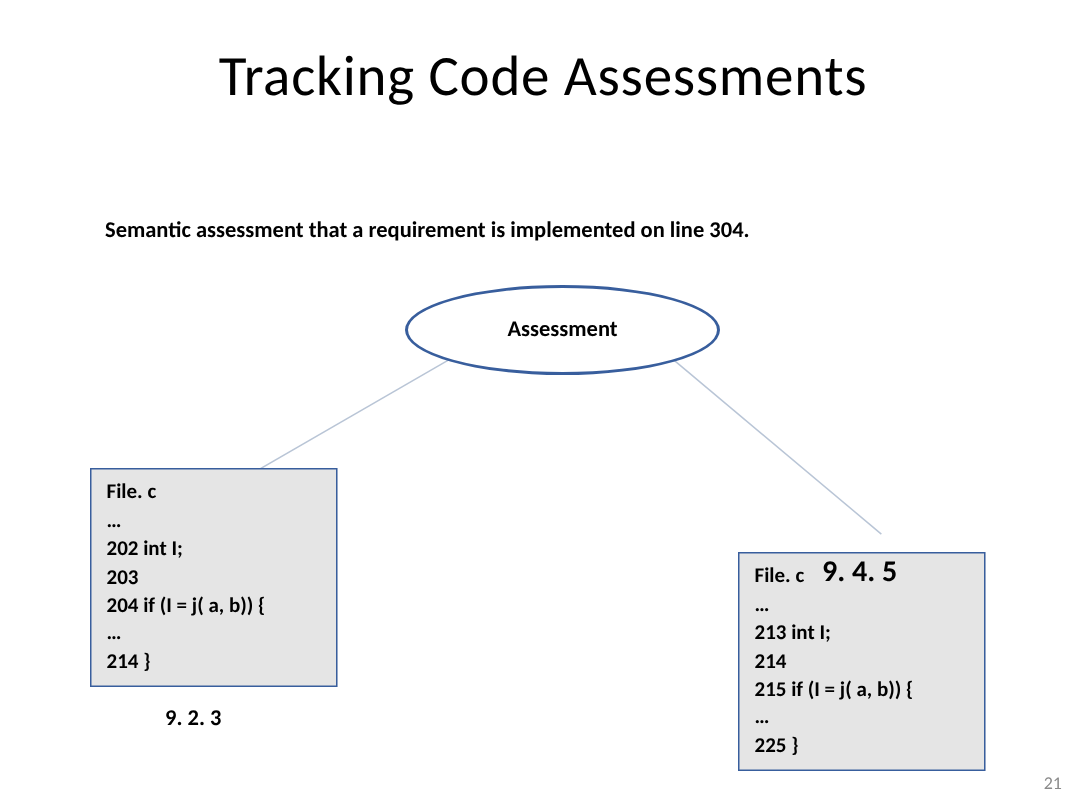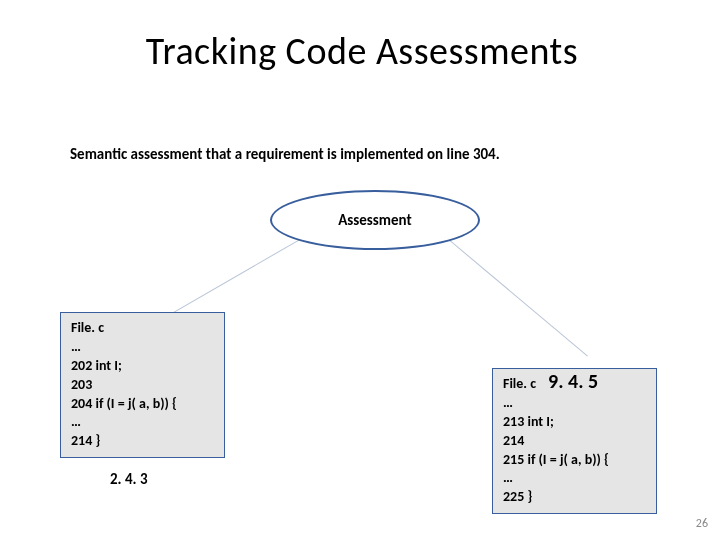--- a/index.html
+++ b/index.html
@@ -101,16 +101,16 @@
 …
 214 }</div>
 <div class="codebox codebox2">File. c
 …
 213 int I;
 214
 215 if (I = j( a, b)) {
 …
 225 }</div>
 
-<div class="ver1">2. 4. 3</div>
+<div class="ver1">9. 2. 3</div>
 <div class="ver2">9. 4. 5</div>
 
-<div class="pagenum">26</div>
+<div class="pagenum">21</div>
 
 </body></html>

